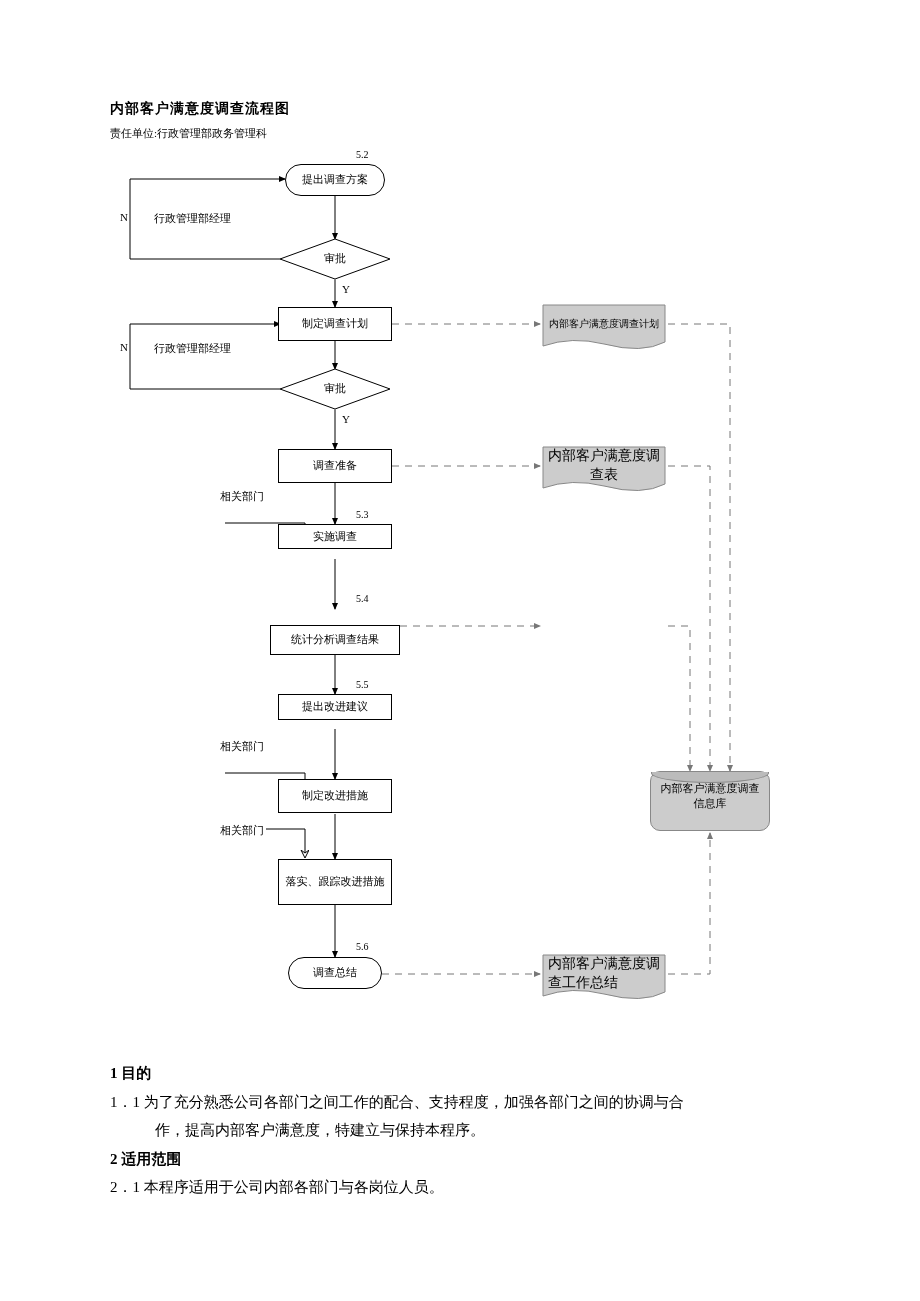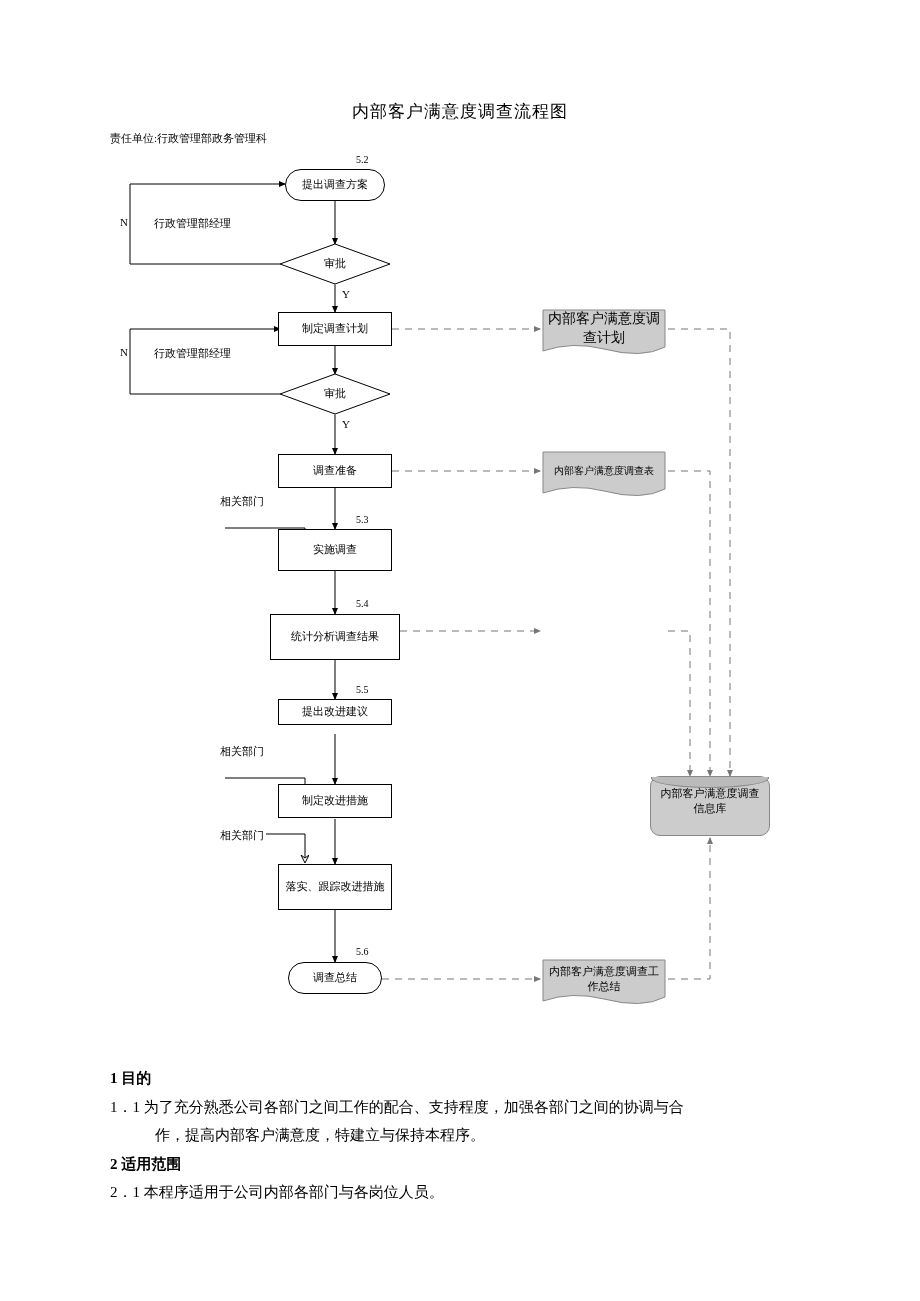--- a/index.html
+++ b/index.html
@@ -1,17 +1,17 @@
 <!DOCTYPE html>
 <html><head>
 <meta charset="utf-8">
 <style>
   body{margin:0;font-family:"SimSun","宋体",serif;background:#fff;color:#000}
   .page{width:920px;min-height:1301px;position:relative;padding:100px 110px 40px 110px;box-sizing:border-box}
-  .title{font-weight:normal;font-size:17px;text-align:center;margin-bottom:8px;letter-spacing:1px}
+  .title{font-weight:bold;font-size:14px;margin-bottom:8px;letter-spacing:1px}
   .owner{font-size:11px;margin-bottom:8px}
   .diagram{position:relative;width:700px;height:870px;margin:0 auto 40px auto;font-size:11px}
   .node{position:absolute;box-sizing:border-box;display:flex;align-items:center;justify-content:center;text-align:center;background:#fff;line-height:1.4}
   .terminator{border:1px solid #000;border-radius:16px;height:32px}
   .process{border:1px solid #000}
   .decision{width:110px;height:40px}
   .decision svg{position:absolute;inset:0}
   .db{background:#ccc;border:1px solid #888;border-radius:10px 10px 10px 10px;padding:14px 8px 24px 8px;line-height:1.4}
   .db::before{content:"";position:absolute;left:0;right:0;top:0;height:10px;border:1px solid #888;border-top:none;border-radius:0 0 50% 50%/0 0 10px 10px;background:#bbb}
   .sidelabel{position:absolute;font-size:11px;background:#fff;padding:0 2px}
@@ -94,54 +94,54 @@
           <polygon points="55,0 110,20 55,40 0,20" fill="#fff" stroke="#000"></polygon>
         </svg>
   <span style="position:relative">审批</span>
 </div>
 <div class="small" style="position:absolute;left:232px;top:264px">Y</div>
 
 <div class="node process" style="left:168px;top:300px;width:114px;height:34px">调查准备</div>
 
 <div class="sidelabel" style="left:108px;top:340px">相关部门</div>
 <div class="num" style="left:246px;top:360px">5.3</div>
-<div class="node process" style="left:168px;top:375px;width:114px;height:42px">实施调查</div>
+<div class="node process" style="left:168px;top:375px;width:114px;height:25px">实施调查</div>
 
 <div class="num" style="left:246px;top:444px">5.4</div>
-<div class="node process" style="left:160px;top:460px;width:130px;height:46px">统计分析调查结果</div>
+<div class="node process" style="left:160px;top:476px;width:130px;height:30px">统计分析调查结果</div>
 
 <div class="num" style="left:246px;top:530px">5.5</div>
 <div class="node process" style="left:168px;top:545px;width:114px;height:26px">提出改进建议</div>
 
 <div class="sidelabel" style="left:108px;top:590px">相关部门</div>
 <div class="node process" style="left:168px;top:630px;width:114px;height:34px">制定改进措施</div>
 
 <div class="sidelabel" style="left:108px;top:674px">相关部门</div>
 <div class="node process" style="left:168px;top:710px;width:114px;height:46px">落实、跟踪改进措施</div>
 
 <div class="num" style="left:246px;top:792px">5.6</div>
 <div class="node terminator" style="left:178px;top:808px;width:94px">调查总结</div>
 
 <div class="node" style="left:432px;top:155px;width:124px;height:40px">
   <svg viewBox="0 0 124 50" style="position:absolute;inset:0;width:124px;height:50px">
           <path d="M1,1 H123 V38 Q100,50 62,40 Q30,32 1,42 Z" fill="#ccc" stroke="#888"></path>
         </svg>
-  <span style="position:relative;font-size:14px;line-height:1.35;padding:0 6px;text-align:center">内部客户满意度调查计划</span>
+  <span style="position:relative;font-size:10px;line-height:1.35;padding:0 6px;text-align:center">内部客户满意度调查计划</span>
 </div>
 <div class="node" style="left:432px;top:297px;width:124px;height:40px">
   <svg viewBox="0 0 124 50" style="position:absolute;inset:0;width:124px;height:50px">
           <path d="M1,1 H123 V38 Q100,50 62,40 Q30,32 1,42 Z" fill="#ccc" stroke="#888"></path>
         </svg>
-  <span style="position:relative;font-size:10px;line-height:1.35;padding:0 6px;text-align:center">内部客户满意度调查表</span>
+  <span style="position:relative;font-size:14px;line-height:1.35;padding:0 6px;text-align:center">内部客户满意度调查表</span>
 </div>
 <div class="node" style="left:432px;top:805px;width:124px;height:40px">
   <svg viewBox="0 0 124 50" style="position:absolute;inset:0;width:124px;height:50px">
           <path d="M1,1 H123 V38 Q100,50 62,40 Q30,32 1,42 Z" fill="#ccc" stroke="#888"></path>
         </svg>
-  <span style="position:relative;font-size:11px;line-height:1.35;padding:0 6px;text-align:center">内部客户满意度调查工作总结</span>
+  <span style="position:relative;font-size:14px;line-height:1.35;padding:0 6px;text-align:left">内部客户满意度调查工作总结</span>
 </div>
 
 <div class="node db" style="left:540px;top:622px;width:120px;height:60px">
   <span style="position:relative;font-size:11px;line-height:1.35;text-align:center">内部客户满意度调查信息库</span>
 </div>
 
 </div>
 
 <div class="content">
   <div class="h">1 目的</div>

